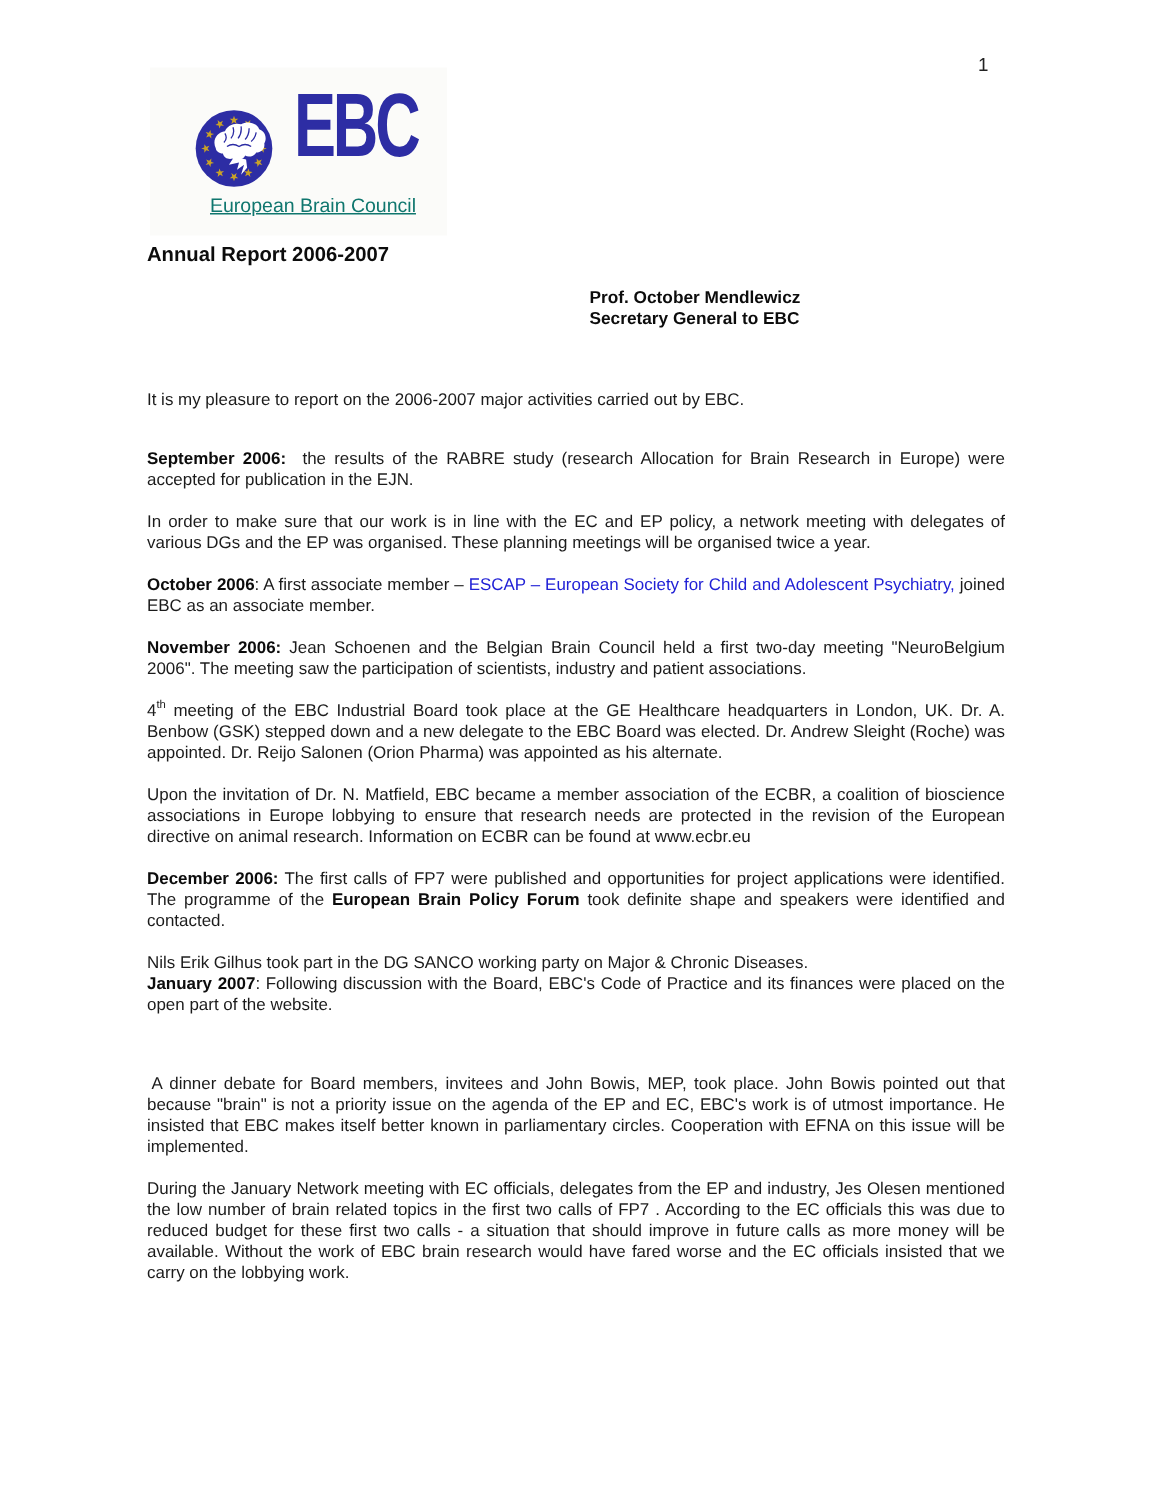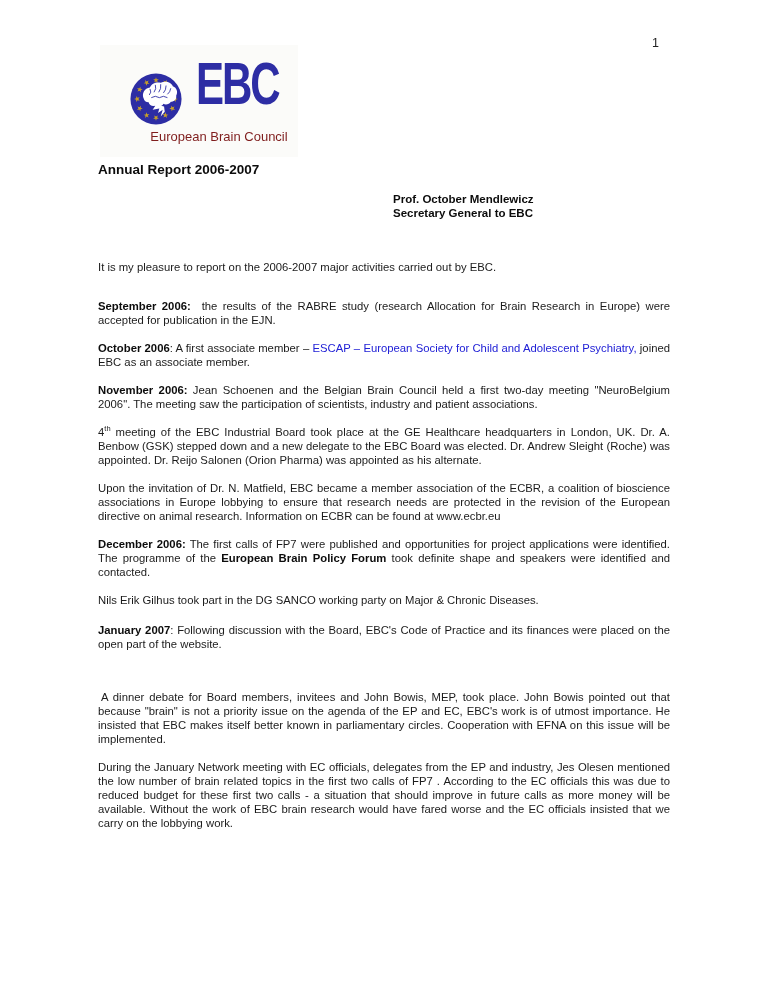--- a/index.html
+++ b/index.html
@@ -28,23 +28,24 @@
   .logo-emblem{position:absolute;left:17px;top:15px;}
   .logo-ebc{
     position:absolute;left:96px;top:9px;
     font-size:60px;font-weight:bold;line-height:1;
     color:#2d2da4;
     transform:scaleX(0.70);transform-origin:left top;
     letter-spacing:-3px;
   }
   .logo-caption{
     position:absolute;left:40px;top:84px;width:158px;
-    text-align:center;
-    font-size:13px;color:#7f1d1d;font-weight:500;
+    text-align:left;
+    font-size:13px;color:#0f766e;font-weight:500;
     white-space:nowrap;
+    text-decoration:underline;
   }
 
   
   .report-title{
     position:absolute;left:98px;top:162px;
     font-size:13.5px;font-weight:bold;color:#0c0c0c;text-align:center;
   }
   .author-block{
     position:absolute;left:393px;top:192px;
     font-size:11.5px;font-weight:bold;line-height:14px;color:#0c0c0c;
@@ -52,21 +53,21 @@
 
   
   .doc-body{
     position:absolute;left:98px;top:260px;width:572px;
     font-size:11.3px;line-height:14px;
     text-align:justify;
     color:#1b1b1b;
   }
   .doc-body p{margin:0 0 14px 0;}
   .doc-body p.lead{margin-bottom:25px;}
-  .doc-body p.tight{margin-bottom:16px;}
+  .doc-body p.tight{margin-bottom:0;}
   .doc-body p.noj{text-align:left;}
   .doc-body p.indent{text-indent:3px;margin-top:39px;}
   .run-b{font-weight:bold;color:#0c0c0c;margin-top:24px;}
   .run-l{color:#2121d6;}
   sup.run-sup{font-size:7.5px;line-height:0;}
 </style>
 </head>
 <body>
 
 <div class="page">
@@ -108,20 +109,21 @@
   <div class="report-title">Annual Report 2006-2007</div>
 
   <div class="author-block">
     <div>Prof. October Mendlewicz</div>
     <div>Secretary General to EBC</div>
   </div>
 
   <div class="doc-body">
       <p class="lead"><span class="run-n">It is my pleasure to report on the 2006-2007 major activities carried out by EBC.</span></p>
       <p><span class="run-b">September 2006:</span><span class="run-n">&nbsp; the results of the RABRE study (research Allocation for Brain Research in Europe) were accepted for publication in the EJN.</span></p>
+      <p><span class="run-n">In order to make sure that our work is in line with the EC and EP policy, a network meeting with delegates of various DGs and the EP was organised. These planning meetings will be organised twice a year.</span></p>
       <p><span class="run-b">October 2006</span><span class="run-n">: A first associate member – </span><span class="run-l">ESCAP – European Society for Child and Adolescent Psychiatry,</span><span class="run-n"> joined EBC as an associate member.</span></p>
       <p><span class="run-b">November 2006:</span><span class="run-n"> Jean Schoenen and the Belgian Brain Council held a first two-day meeting "NeuroBelgium 2006". The meeting saw the participation of scientists, industry and patient associations.</span></p>
       <p><span class="run-n">4</span><sup class="run-sup">th</sup><span class="run-n"> meeting of the EBC Industrial Board took place at the GE Healthcare headquarters in London, UK. Dr. A. Benbow (GSK) stepped down and a new delegate to the EBC Board was elected. Dr. Andrew Sleight (Roche) was appointed. Dr. Reijo Salonen (Orion Pharma) was appointed as his alternate.</span></p>
       <p><span class="run-n">Upon the invitation of Dr. N. Matfield, EBC became a member association of the ECBR, a coalition of bioscience associations in Europe lobbying to ensure that research needs are protected in the revision of the European directive on animal research. Information on ECBR can be found at www.ecbr.eu</span></p>
       <p><span class="run-b">December 2006:</span><span class="run-n"> The first calls of FP7 were published and opportunities for project applications were identified. The programme of the </span><span class="run-b">European Brain Policy Forum</span><span class="run-n"> took definite shape and speakers were identified and contacted.</span></p>
       <p class="tight noj"><span class="run-n">Nils Erik Gilhus took part in the DG SANCO working party on Major &amp; Chronic Diseases.</span></p>
       <p><span class="run-b">January 2007</span><span class="run-n">: Following discussion with the Board, EBC's Code of Practice and its finances were placed on the open part of the website.</span></p>
       <p class="indent"><span class="run-n">A dinner debate for Board members, invitees and John Bowis, MEP, took place. John Bowis pointed out that because "brain" is not a priority issue on the agenda of the EP and EC, EBC's work is of utmost importance. He insisted that EBC makes itself better known in parliamentary circles. Cooperation with EFNA on this issue will be implemented.</span></p>
       <p><span class="run-n">During the January Network meeting with EC officials, delegates from the EP and industry, Jes Olesen mentioned the low number of brain related topics in the first two calls of FP7 . According to the EC officials this was due to reduced budget for these first two calls - a situation that should improve in future calls as more money will be available. Without the work of EBC brain research would have fared worse and the EC officials insisted that we carry on the lobbying work.</span></p>
     </div>

